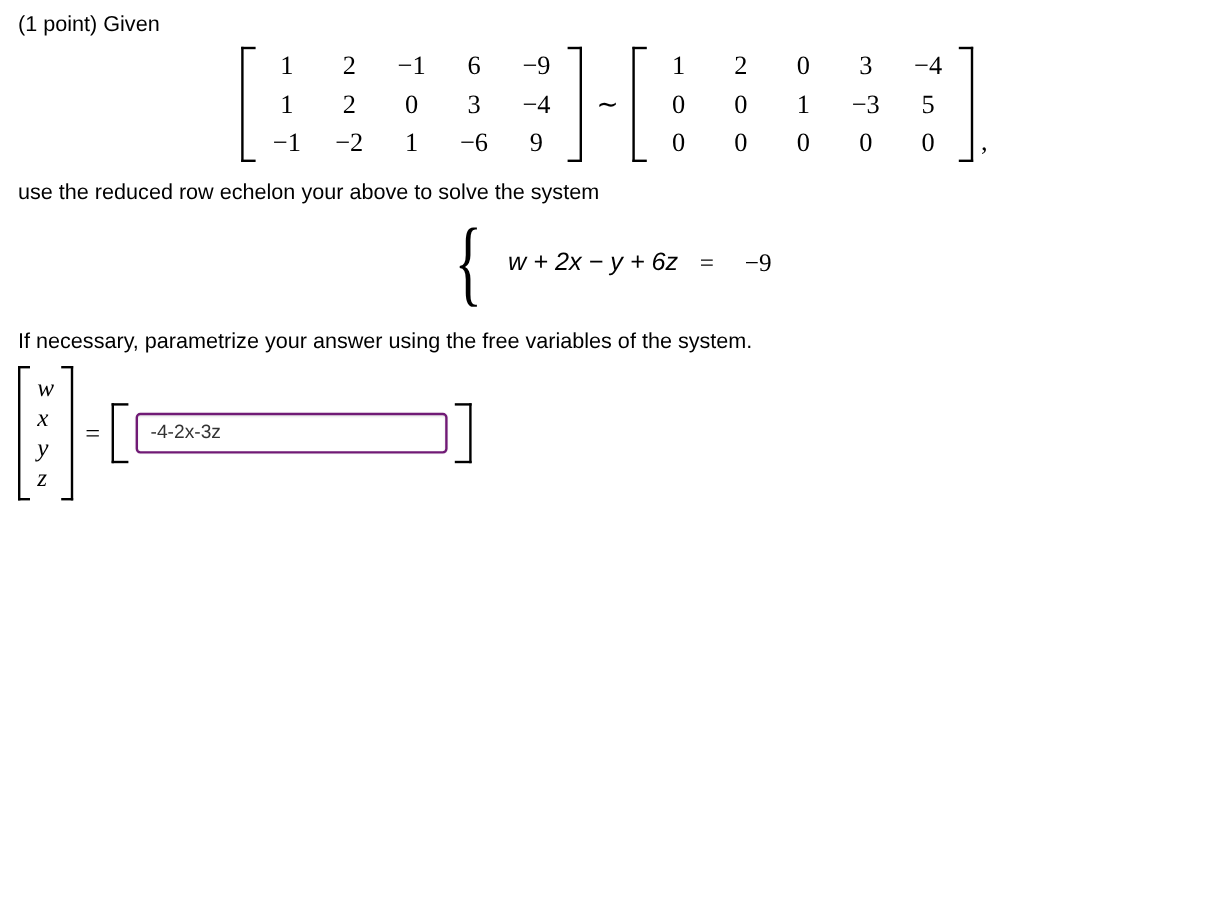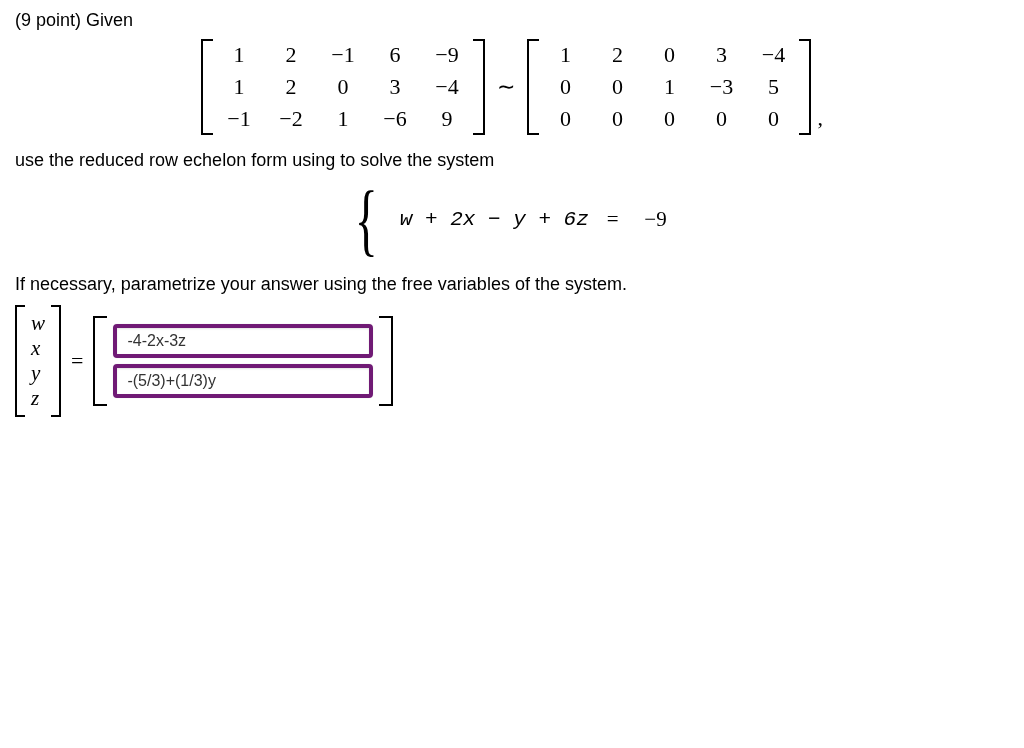--- a/index.html
+++ b/index.html
@@ -5,21 +5,21 @@
   body {
     font-family: Arial, Helvetica, sans-serif;
     font-size: 18px;
     color: #000;
     margin: 0;
     padding: 10px 15px;
     width: 1024px;
     box-sizing: border-box;
   }
   .math {
-    font-family: Liberation Mono, monospace;
+    font-family: Liberation Sans, sans-serif;
   }
   .italic {
     font-style: italic;
   }
   .matrix-row {
     display: flex;
     justify-content: center;
     align-items: center;
     margin: 8px 0 15px;
   }
@@ -107,21 +107,21 @@
     display: flex;
     flex-direction: column;
     justify-content: space-around;
     padding: 8px 6px;
     gap: 6px;
   }
   .input {
     width: 260px;
     height: 34px;
     box-sizing: border-box;
-    border: 4px solid #701a75;
+    border: 2px solid #701a75;
     border-radius: 4px;
     box-shadow: inset 0 1px 2px rgba(0,0,0,0.12), 0 0 0 1px rgba(0,0,0,0.02);
     background: #fff;
     padding: 0 10px;
     font-size: 16px;
     font-family: Arial, sans-serif;
     color: #333;
   }
   .eqsign {
     font-family: 'Times New Roman', serif;
@@ -142,21 +142,21 @@
     border-top: 2.5px solid #000;
     border-bottom: 2.5px solid #000;
   }
   .instr {
     margin: 12px 0 4px;
   }
 </style>
 </head>
 <body>
 
-<div>(9 point) Given</div>
+<div>(1 point) Given</div>
 
 <div class="matrix-row">
   <div class="bracket bracket-l"></div>
   <table class="mat">
     <tbody>
         <tr>
           <td>1</td>
           <td>2</td>
           <td>−1</td>
           <td>6</td>
@@ -205,21 +205,21 @@
           <td>0</td>
           <td>0</td>
           <td>0</td>
         </tr>
   </tbody>
     </table>
   <div class="bracket bracket-r"></div>
   <span class="comma">,</span>
 </div>
 
-<div class="instr">use the reduced row echelon form using to solve the system</div>
+<div class="instr">use the reduced row echelon your above to solve the system</div>
 
 <div class="system-wrap">
   <div class="brace">{</div>
   <table class="sys">
     <tbody>
         <tr>
       <td class="lhs math italic">w + 2x − y + 6z</td>
       <td class="eq">=</td>
       <td class="rhs">−9</td>
     </tr>
@@ -240,17 +240,16 @@
     </div>
     <div class="bracket bracket-r" style="width:8px;"></div>
   </div>
 
   <span class="eqsign">=</span>
 
   <div class="vec-col">
     <div class="big-bracket-l"></div>
     <div class="inputs-col">
       <input class="input" value="-4-2x-3z" style="">
-      <input class="input" value="-(5/3)+(1/3)y" style="">
     </div>
     <div class="big-bracket-r"></div>
   </div>
 </div>
 
 </body></html>

